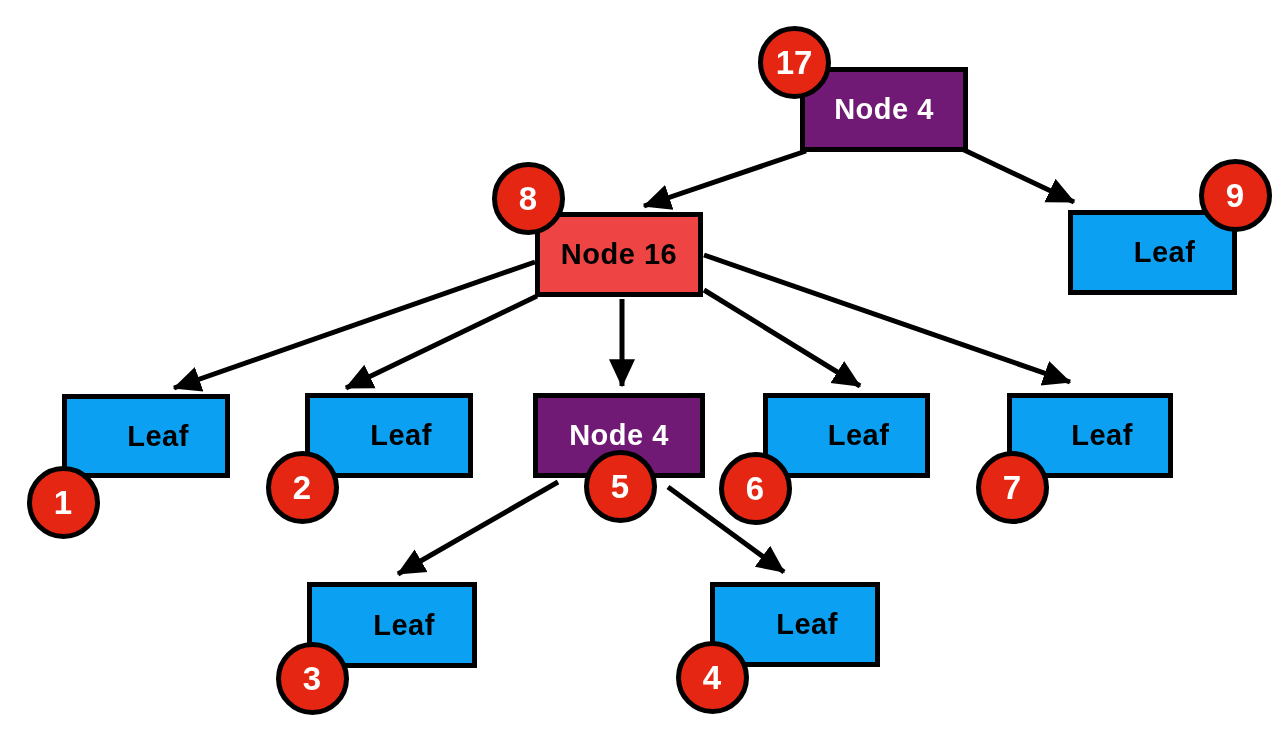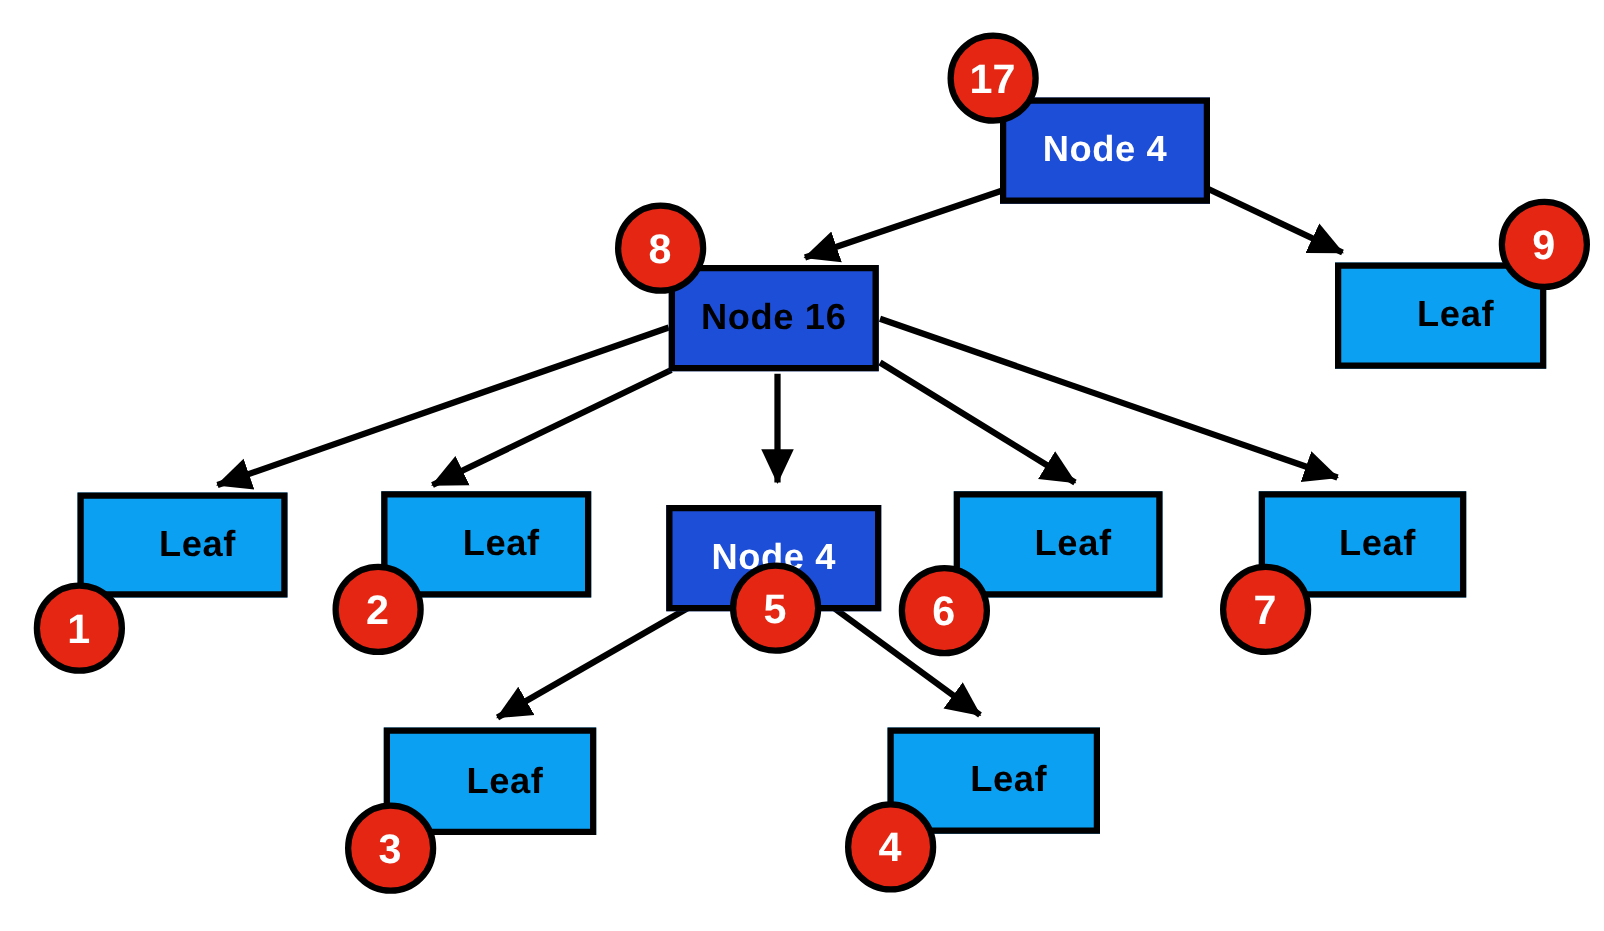--- a/index.html
+++ b/index.html
@@ -30,23 +30,23 @@
     align-items: center;
     justify-content: center;
     z-index: 2;
   }
   .node .node-label {
     font-size: 29px;
     font-weight: bold;
     letter-spacing: 0.5px;
     white-space: nowrap;
   }
-  .node.color-green { background: #1d4ed8; margin-top: 11px; }
+  .node.color-green { background: #701a75; }
   .node.color-green .node-label { color: #ffffff; }
-  .node.color-orange { background: #1d4ed8; }
+  .node.color-orange { background: #ef4444; }
   .node.color-orange .node-label { color: #000000; }
   .node.color-blue { background: #0ba0f2; padding-left: 24px; }
   .node.color-blue .node-label { color: #000000; }
   .badge {
     position: absolute;
     box-sizing: border-box;
     width: 73px;
     height: 73px;
     border-radius: 50%;
     border: 5px solid #000000;

